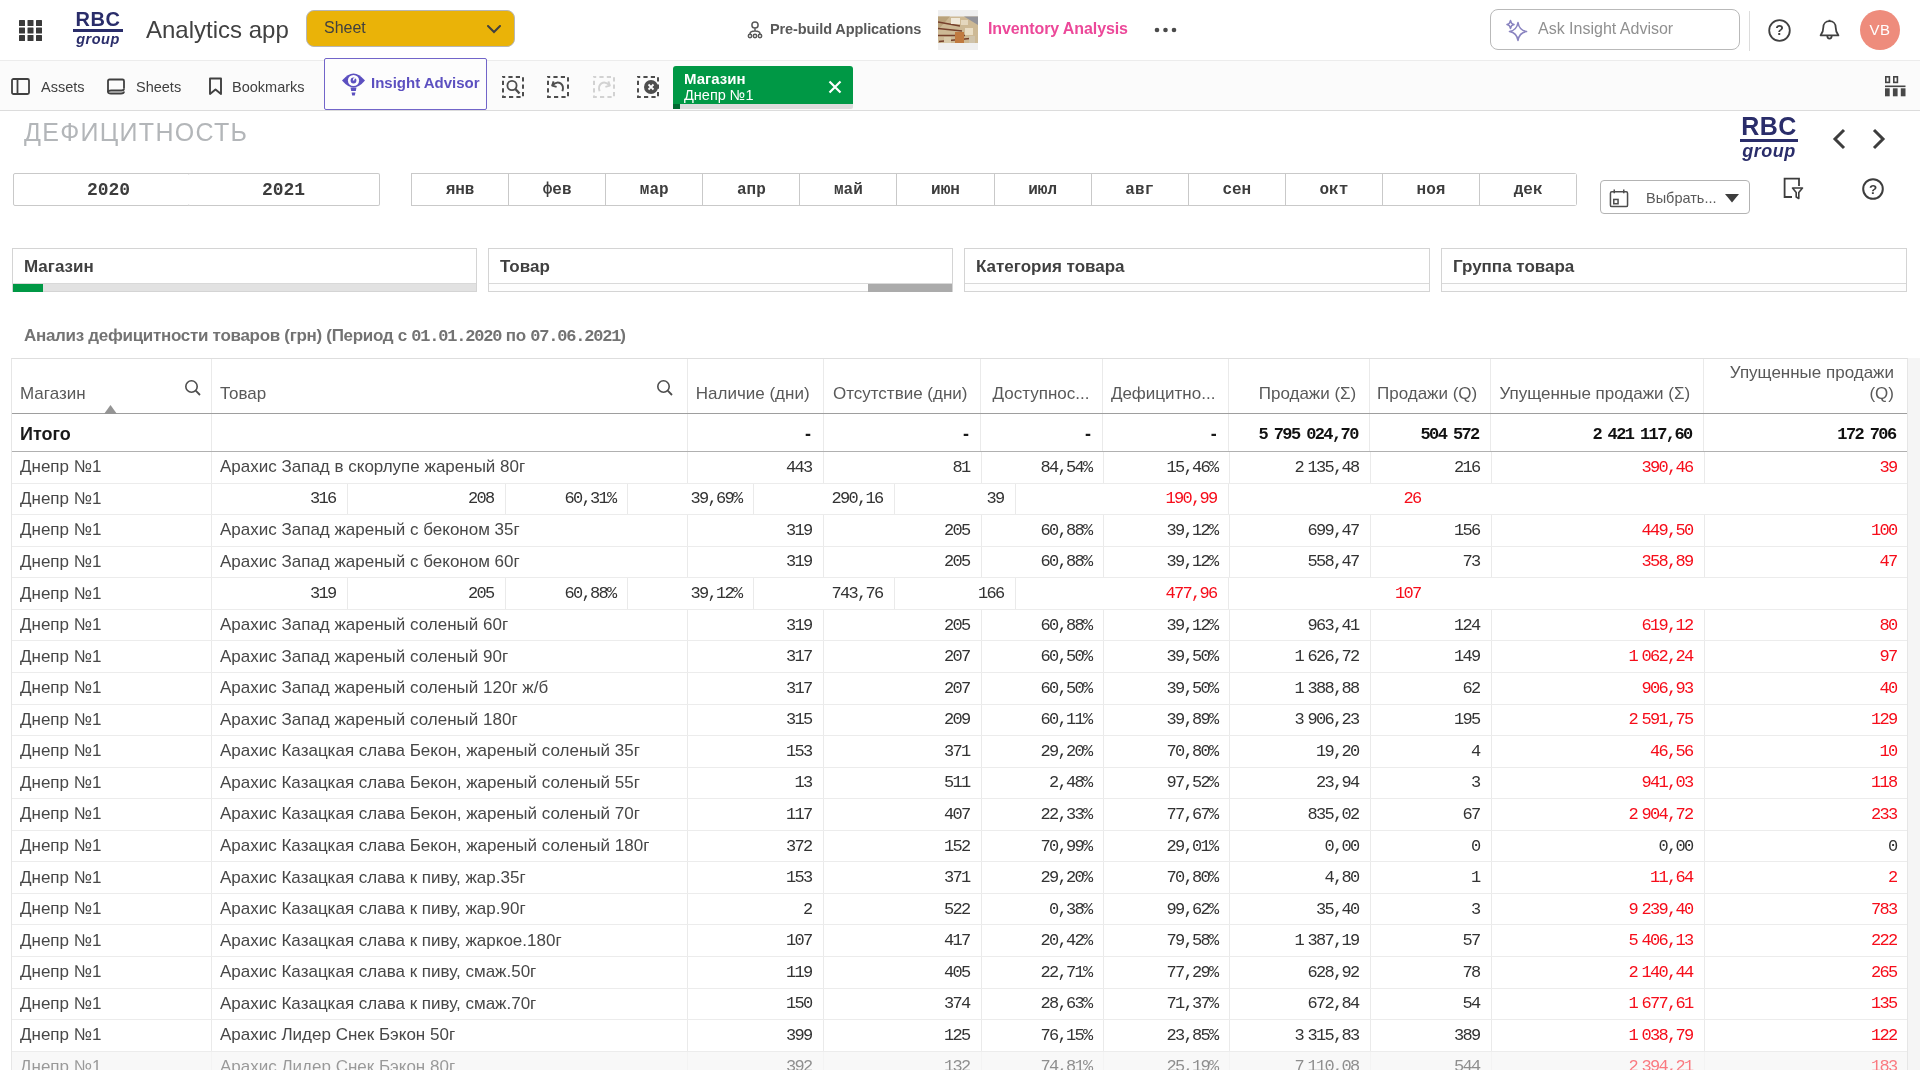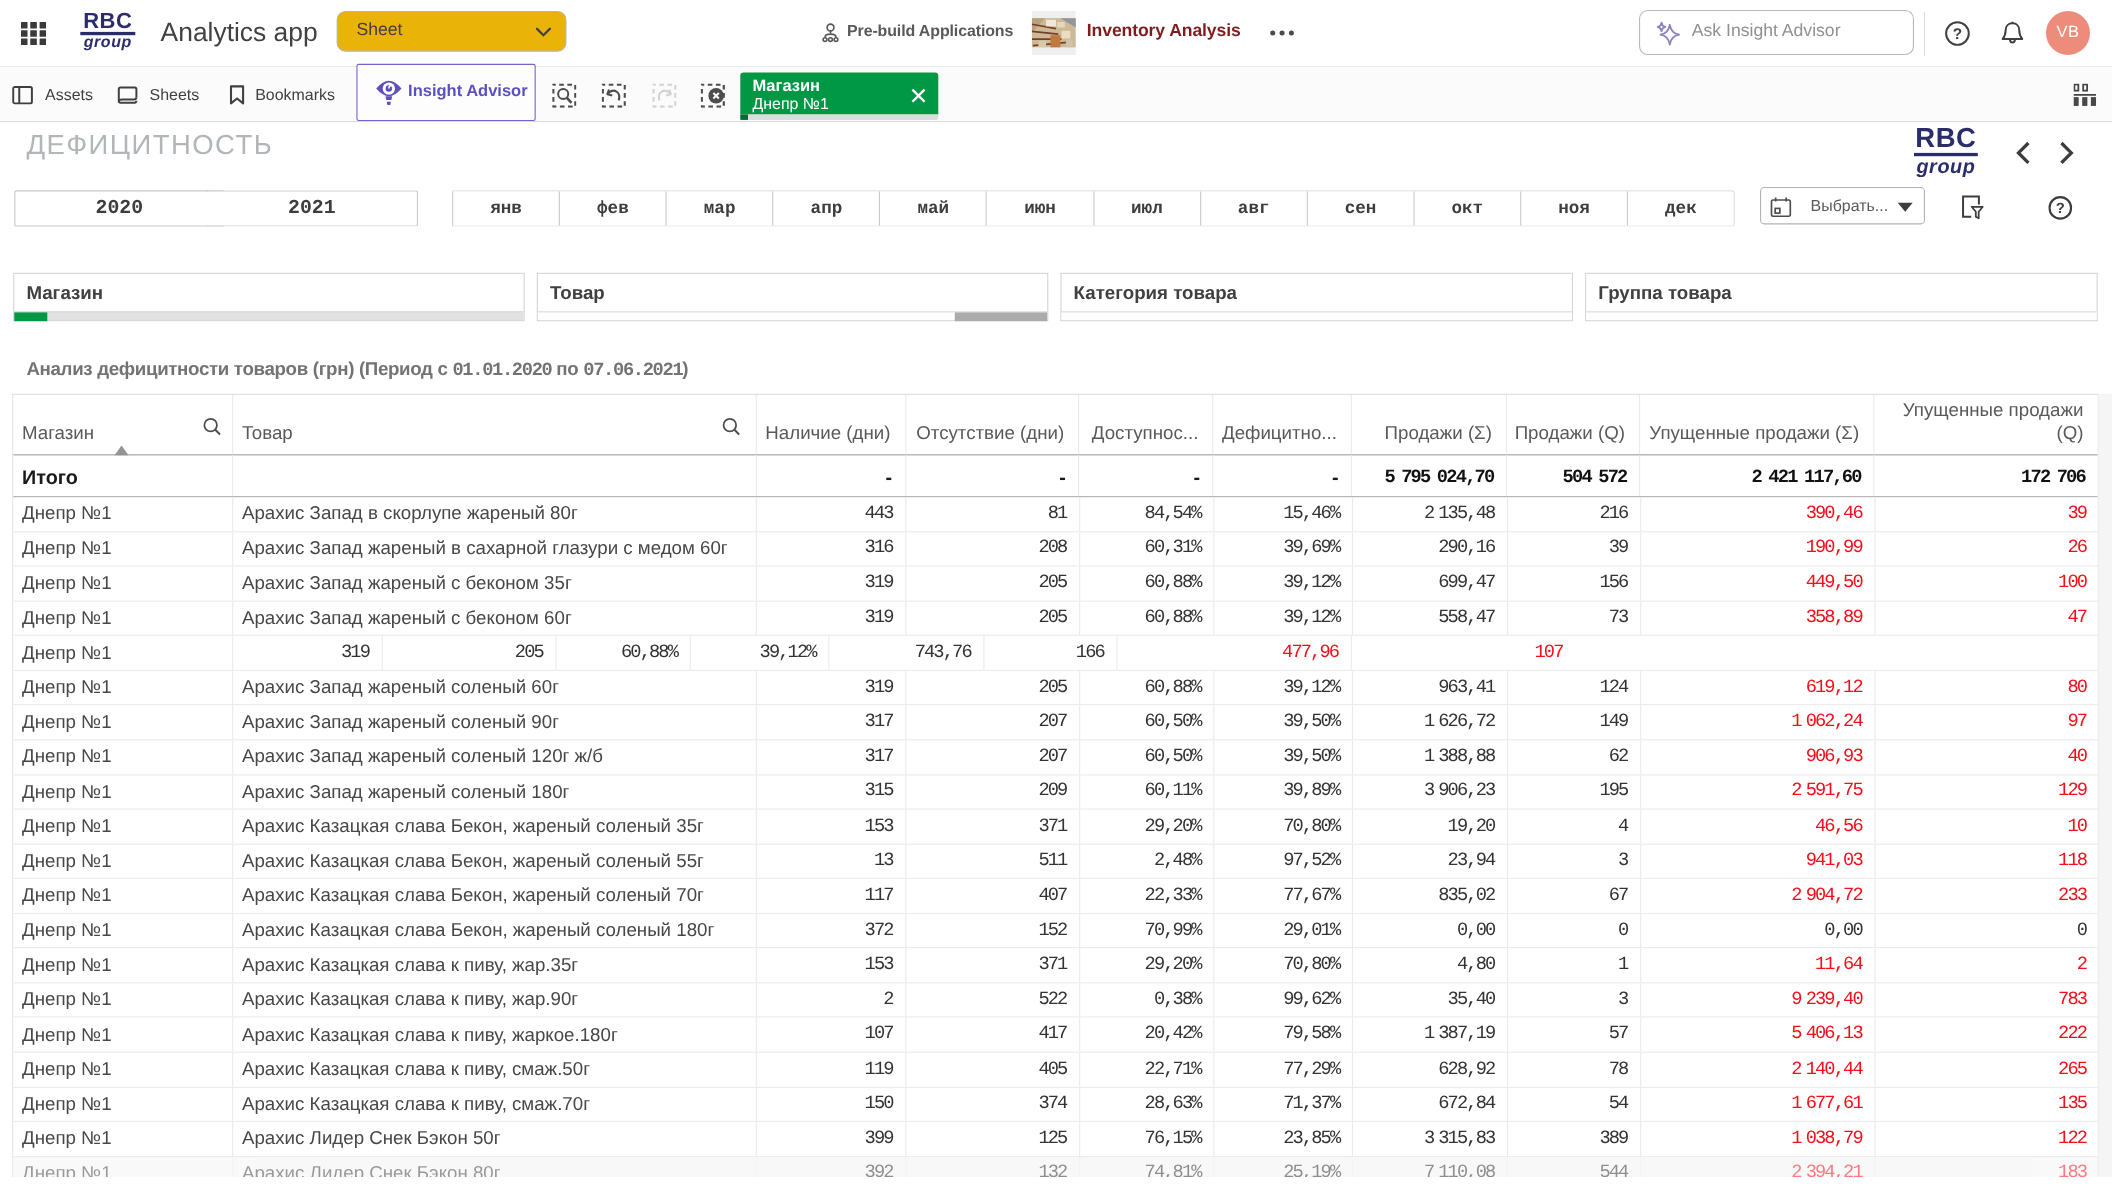--- a/index.html
+++ b/index.html
@@ -5,21 +5,21 @@
 font-family:"Liberation Sans",sans-serif;-webkit-font-smoothing:antialiased}
 .abs{position:absolute}
 .mono{font-family:"Liberation Mono",monospace}
 
 #topbar{position:absolute;left:0;top:0;width:1920px;height:60px;background:#fff}
 #appname{position:absolute;left:146px;top:16px;font-size:24px;color:#414141}
 #sheetsel{position:absolute;left:306px;top:10px;width:209px;height:37px;border:1px solid #b6b6b6;border-radius:8px;background:#eab308}
 #sheetsel span{position:absolute;left:17px;top:8px;font-size:16px;color:#404040}
 #prebuild{position:absolute;left:770px;top:21px;font-size:14.5px;font-weight:bold;color:#595959;letter-spacing:-.1px}
 #thumb{position:absolute;left:938px;top:10px;width:40px;height:40px}
-#invan{position:absolute;left:988px;top:20px;font-size:16px;font-weight:bold;color:#7f1d1d;letter-spacing:-.1px}
+#invan{position:absolute;left:988px;top:20px;font-size:16px;font-weight:bold;color:#ec4899;letter-spacing:-.1px}
 #askbox{position:absolute;left:1490px;top:9px;width:250px;height:41px;border:1px solid #b9b9b9;border-radius:8px;background:#fff}
 #askbox span{position:absolute;left:47px;top:10px;font-size:16px;color:#909090}
 #topdiv{position:absolute;left:1749px;top:11px;width:1px;height:40px;background:#dcdcdc}
 #avatar{position:absolute;left:1860px;top:10px;width:40px;height:40px;border-radius:50%;background:#ee8c7c;color:#fff;font-size:15px;text-align:center;line-height:40px;letter-spacing:.5px}
 
 #toolbar{position:absolute;left:0;top:60px;width:1920px;height:51px;background:#fbfbfb;border-top:1px solid #ececec;border-bottom:1px solid #dcdcdc}
 .tablabel{position:absolute;top:18px;font-size:14.5px;color:#404040}
 #iabtn{position:absolute;left:324px;top:-3px;width:163px;height:52px;background:#fdfdfd;border:1.5px solid #7265c9;border-radius:2px}
 #iabtn span{position:absolute;left:46px;top:15px;font-size:15px;font-weight:bold;color:#5c50c0}
 #chip{position:absolute;left:673px;top:5px;width:180px;height:38px;background:#009845;border-radius:3px 3px 0 0;color:#fff}
@@ -35,21 +35,21 @@
 .rbc .r1{font-weight:bold;line-height:1}
 .rbc .r2{font-weight:bold;font-style:italic;line-height:1}
 .rbc .ul{background:#2a2d6a}
 
 .fbtn{position:absolute;top:173px;height:33px;background:#fff;border:1px solid #c9c9c9;border-radius:2px;
 font-family:"Liberation Mono",monospace;font-weight:bold;font-size:18px;color:#3d3d3d;
 display:flex;align-items:center;justify-content:center}
 #months{position:absolute;left:411px;top:173px;height:33px;display:flex;border:1px solid #c9c9c9;border-left:none;border-radius:0 3px 3px 0}
 #months div{width:97.1px;border-left:1px solid #c9c9c9;display:flex;align-items:center;justify-content:center;
 font-family:"Liberation Mono",monospace;font-weight:bold;font-size:16px;color:#3d3d3d;background:#fff}
-#pick{position:absolute;left:1600px;top:170px;width:150px;height:34px;border:1px solid #b3b3b3;border-radius:4px;background:#fff}
+#pick{position:absolute;left:1600px;top:180px;width:150px;height:34px;border:1px solid #b3b3b3;border-radius:4px;background:#fff}
 #pick span{position:absolute;left:45px;top:9px;font-size:14.5px;color:#595959}
 
 .fbox{position:absolute;top:248px;height:44px;background:#fff;border:1px solid #d4d4d4}
 .fbox .lbl{position:absolute;left:11px;top:8px;font-size:17px;font-weight:bold;color:#404040}
 .fbox .bar{position:absolute;left:0;bottom:0;width:100%;height:8px;border-top:1px solid #d9d9d9}
 
 #ttitle{position:absolute;left:24px;top:326px;font-size:17px;letter-spacing:-.3px;font-weight:bold;color:#737373}
 #ttitle .mono{font-size:17px;letter-spacing:-1.2px}
 #tbl{position:absolute;left:11px;top:358px;width:1897px;height:712px;overflow:hidden;background:#fff;
 border-top:1px solid #dedede;border-left:1px solid #e6e6e6;border-right:1px solid #e6e6e6}
@@ -387,23 +387,20 @@
         <span class="rn red">390,46</span>
       </div>
 <div class="td c10 num">
         <span class="rn red">39</span>
       </div>
 </div>
 <div class="tr">
 <div class="td c1">
         <span class="dim">Днепр №1</span>
       </div>
-<div class="td c2">
-        <span class="dim">Арахис Запад жареный в сахарной глазури с медом 60г</span>
-      </div>
 <div class="td c3 num">
         <span class="rn">316</span>
       </div>
 <div class="td c4 num">
         <span class="rn">208</span>
       </div>
 <div class="td c5 num">
         <span class="rn">60,31%</span>
       </div>
 <div class="td c6 num">

